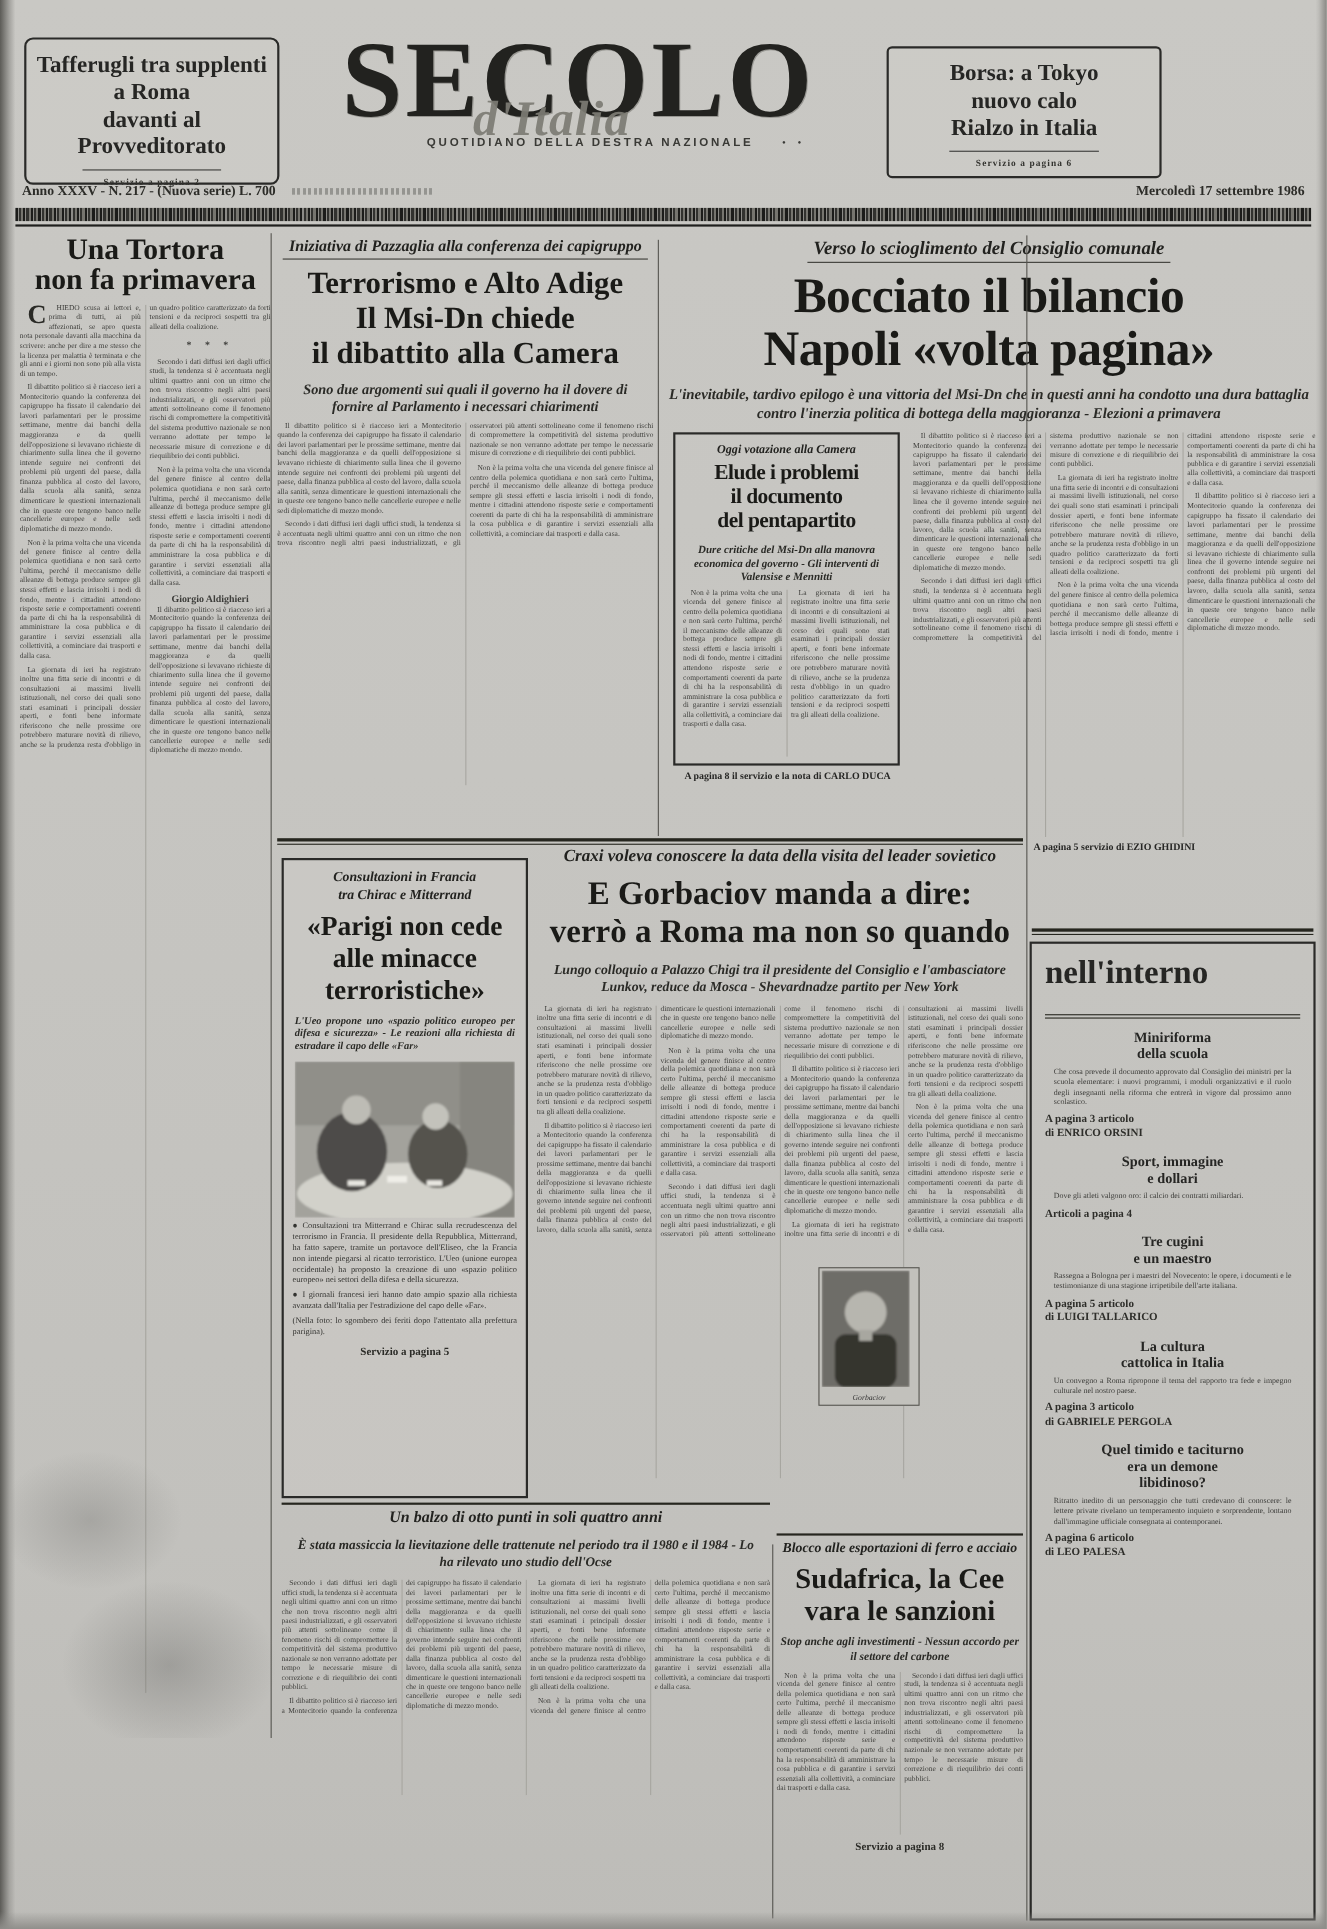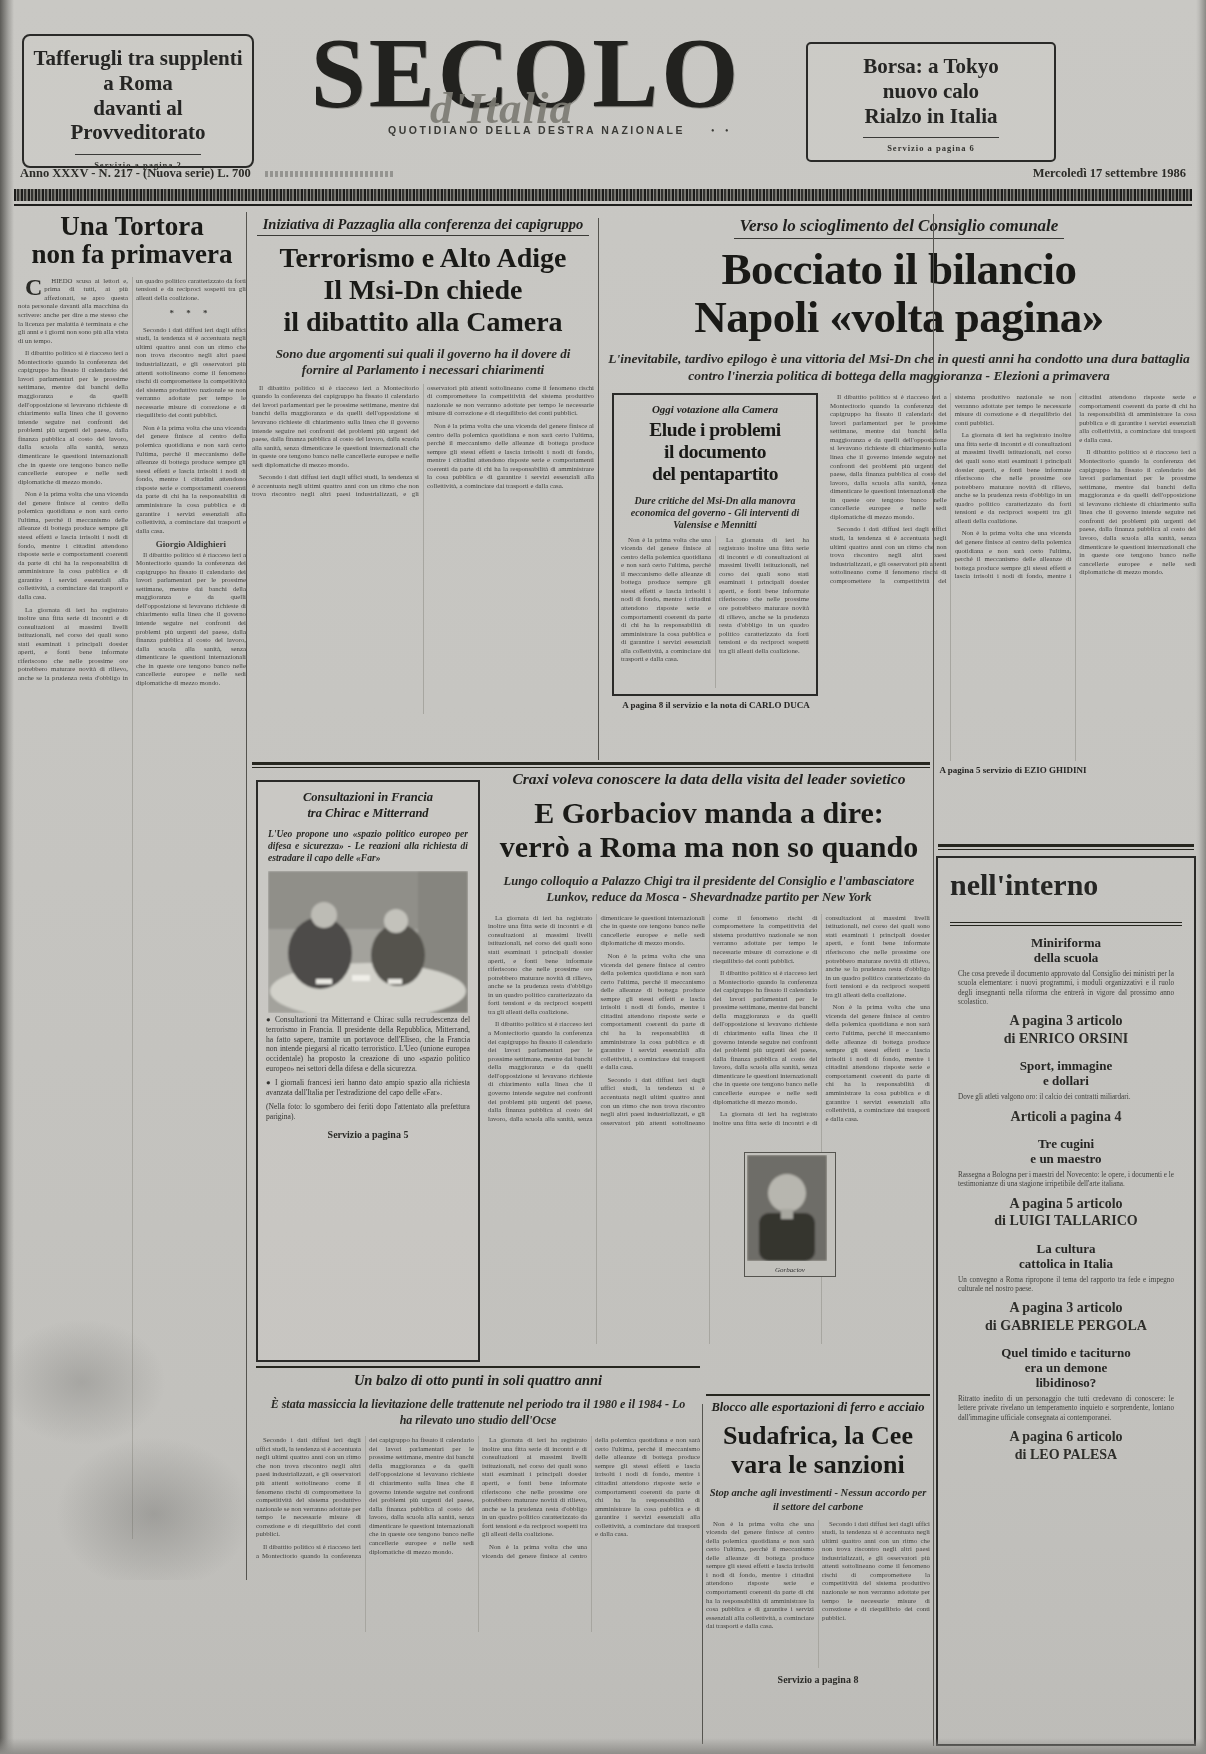--- a/index.html
+++ b/index.html
@@ -99,21 +99,21 @@
   #gorb-photo-wrap{position:absolute;left:256px;top:382px;width:86px;background:#c2c1bc;
         border:1px solid #55544f;padding:2px;z-index:4;}
   #gorb-photo-wrap .cap{font-size:7px;text-align:center;font-style:italic;margin-top:1px;color:#333;}
   
   #sidebar{position:absolute;left:936px;top:856px;width:260px;height:890px;border:2px solid #2a2a28;
         padding:10px 12px;box-sizing:border-box;}
   #sidebar .title{font-size:30px;font-weight:bold;border-bottom:4px double #26261f;padding-bottom:20px;margin-bottom:10px;}
   #sidebar .item{margin-bottom:12px;}
   #sidebar .item .it{font-weight:bold;font-size:13px;text-align:center;line-height:1.15;margin-bottom:4px;}
   #sidebar .item .ib{font-size:7.2px;line-height:1.3;text-align:justify;color:#3d3d3a;filter:blur(.3px);margin:0 8px 5px;}
-  #sidebar .item .ipr{font-size:14px;font-weight:bold;text-align:center;line-height:1.25;color:#2e2e2a;}
+  #sidebar .item .ipr{font-size:10px;font-weight:bold;text-align:left;line-height:1.25;color:#2e2e2a;}
   
   #blk-fiscale{position:absolute;left:256px;top:1372px;width:444px;}
   #blk-fiscale .kicker{font-size:14.5px;}
   #blk-fiscale .headline{font-size:34px;line-height:1.1;margin-top:6px;}
   #blk-fiscale .subhead{font-size:12px;margin:8px 10px 8px;line-height:1.3;}
   #blk-fiscale .bodycols{height:196px;}
   
   #blk-sudafrica{position:absolute;left:706px;top:1400px;width:224px;}
   #blk-sudafrica .kicker{font-size:12.5px;}
   #blk-sudafrica .headline{font-size:26px;line-height:1.12;margin-top:6px;}
@@ -230,20 +230,23 @@
           <div class="fp">Il dibattito politico si è riacceso ieri a Montecitorio quando la conferenza dei capigruppo ha fissato il calendario dei lavori parlamentari per le prossime settimane, mentre dai banchi della maggioranza e da quelli dell'opposizione si levavano richieste di chiarimento sulla linea che il governo intende seguire nei confronti dei problemi più urgenti del paese, dalla finanza pubblica al costo del lavoro, dalla scuola alla sanità, senza dimenticare le questioni internazionali che in queste ore tengono banco nelle cancellerie europee e nelle sedi diplomatiche di mezzo mondo.</div>
         </div>
         <div class="byline">A pagina 5 servizio di EZIO GHIDINI</div>
       </div>
     </div>
   </div>
 
   <div id="blk-parigi">
     <div class="kicker pre">Consultazioni in Francia
 tra Chirac e Mitterrand</div>
+    <div class="headline pre">«Parigi non cede
+alle minacce
+terroristiche»</div>
     <div class="subhead">L'Ueo propone uno «spazio politico europeo per difesa e sicurezza» - Le reazioni alla richiesta di estradare il capo delle «Far»</div>
     <svg class="photo" width="200" height="142" viewBox="0 0 200 142">
       <g filter="url(#pb1)">
         <rect width="200" height="142" fill="#a3a29c"></rect>
         <rect width="200" height="58" fill="#908f89"></rect>
         <rect x="150" width="50" height="142" fill="#86857f"></rect>
         <ellipse cx="100" cy="120" rx="98" ry="28" fill="#d2d1ca"></ellipse>
         <ellipse cx="52" cy="82" rx="32" ry="36" fill="#4e4c48"></ellipse>
         <circle cx="56" cy="44" r="13" fill="#bdbcb5"></circle>
         <ellipse cx="130" cy="84" rx="27" ry="31" fill="#55534d"></ellipse>

